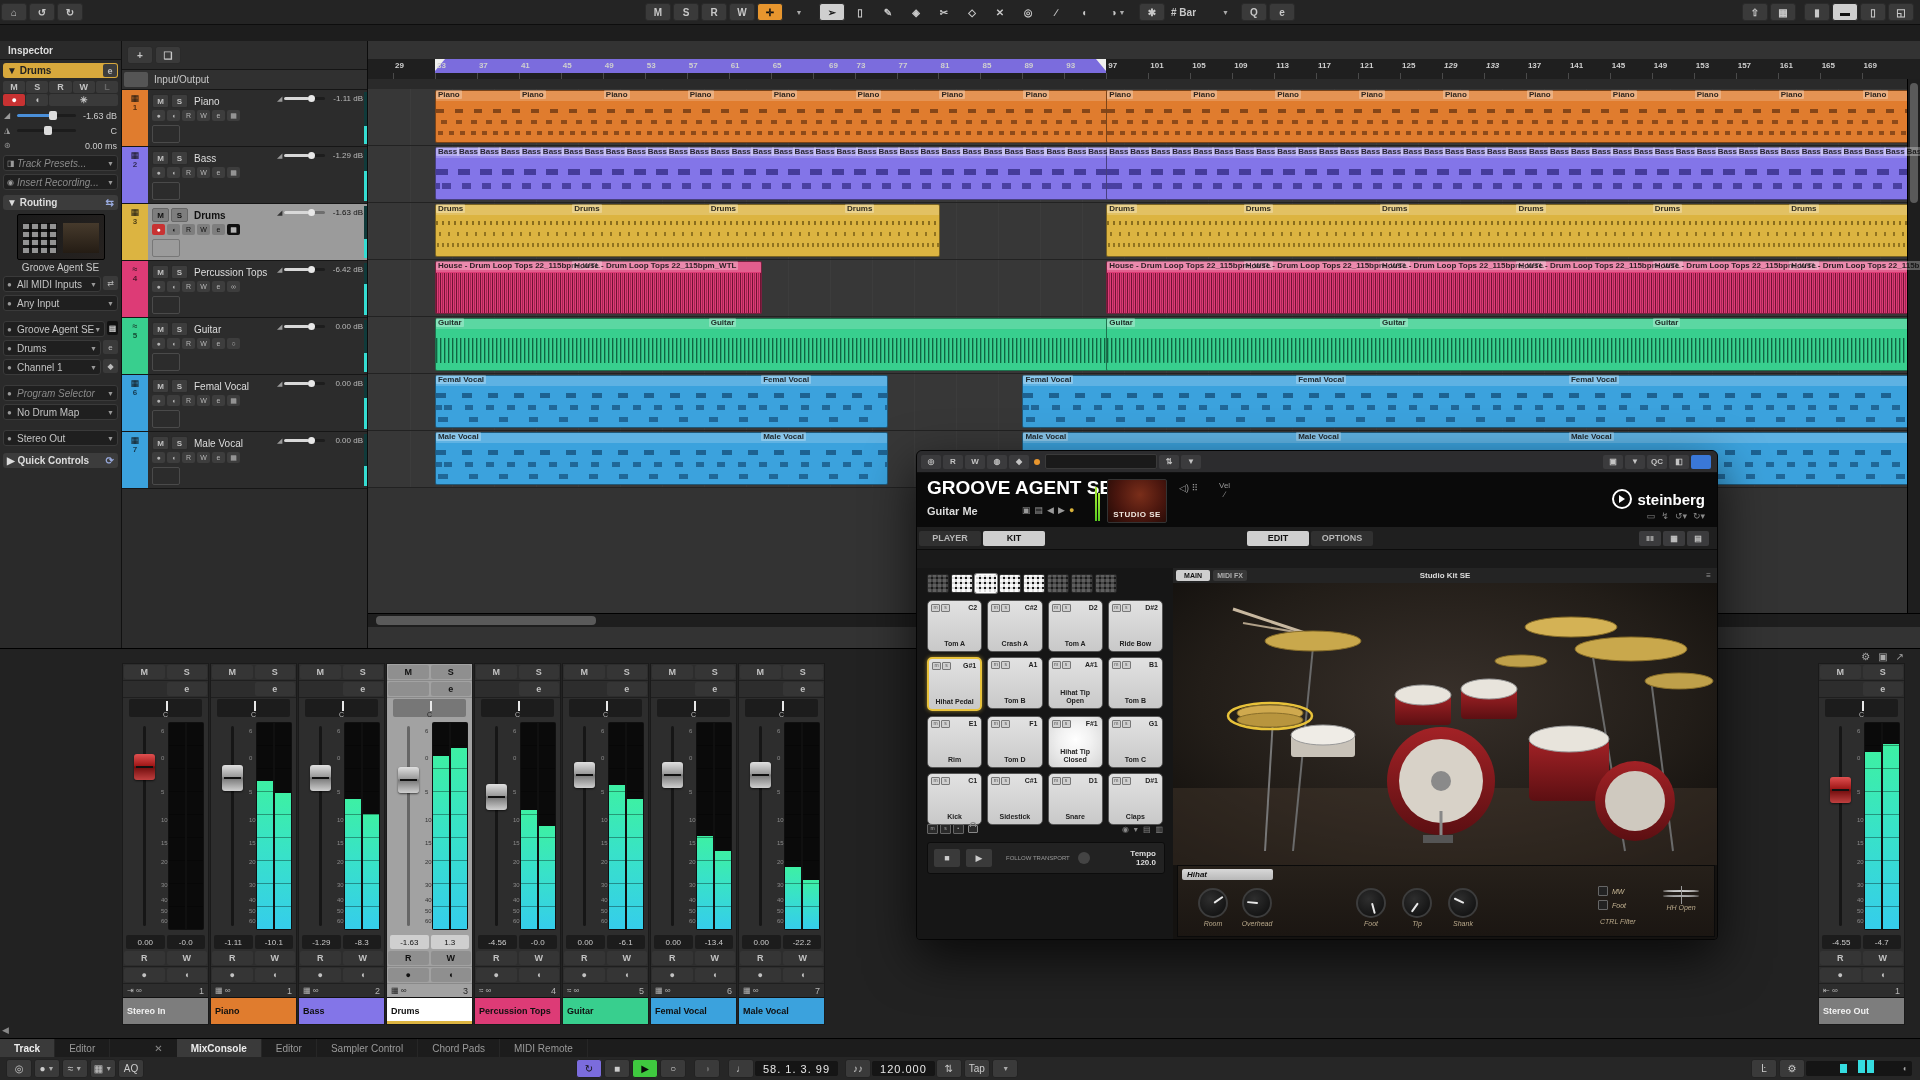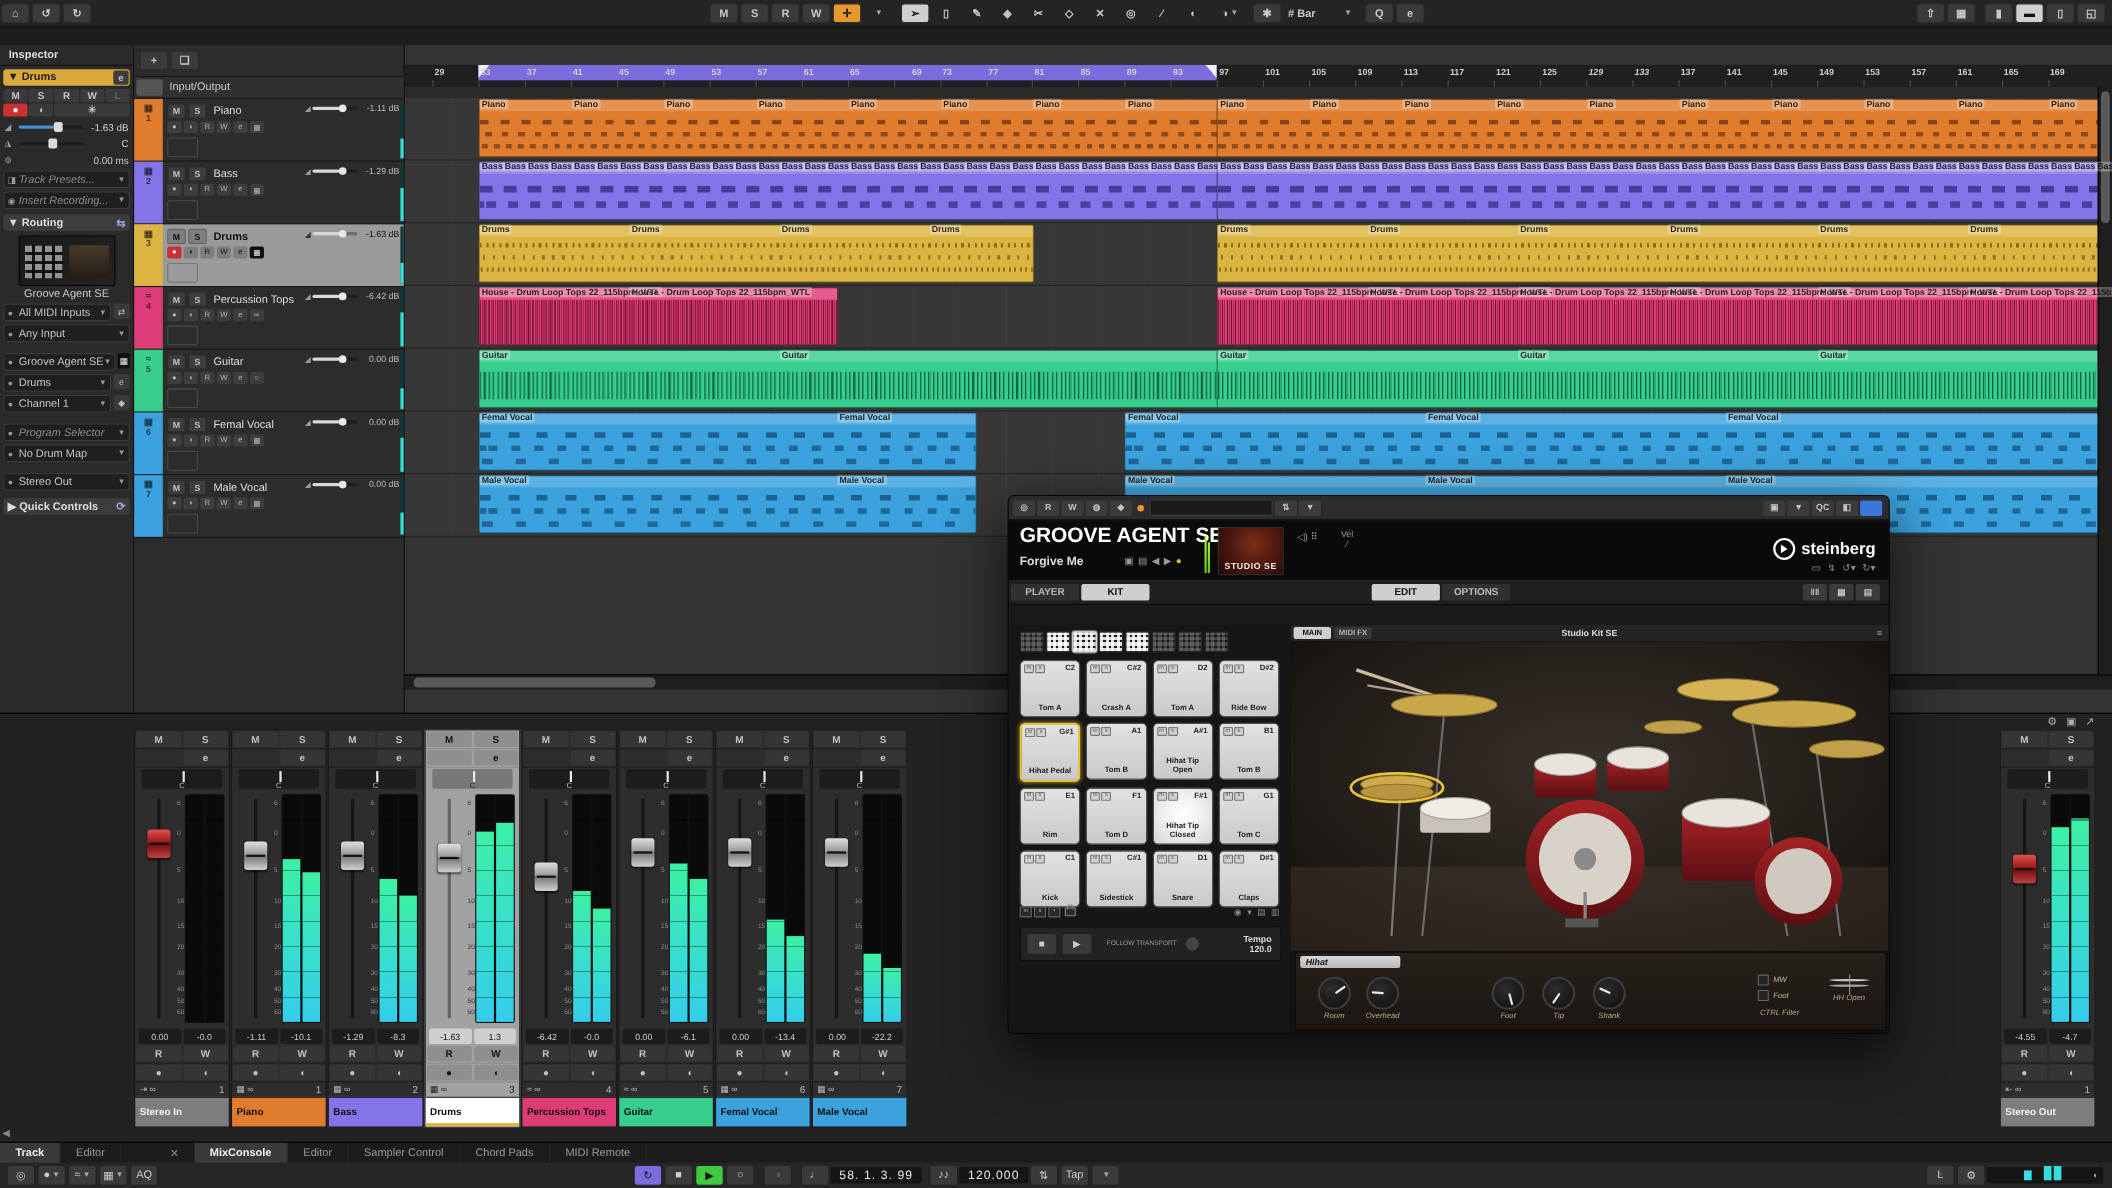--- a/index.html
+++ b/index.html
@@ -1168,21 +1168,21 @@
           <div class="meterbox">
             <div class="mbar">
               <div class="mfill2" style="height: 58%;"></div>
             </div>
             <div class="mbar">
               <div class="mfill2" style="height: 50%;"></div>
             </div>
           </div>
         </div>
         <div class="valrow">
-          <div class="valbox">-6.42</div>
+          <div class="valbox">-4.56</div>
           <div class="valbox">-0.0</div>
         </div>
         <div class="srow2">
           <div class="hcell">R</div>
           <div class="hcell">W</div>
         </div>
         <div class="srow2">
           <div class="hcell">●</div>
           <div class="hcell">◖</div>
         </div>
@@ -1471,21 +1471,21 @@
       <div class="pbtn">▼</div>
       <div style="flex:1"></div>
       <div class="pbtn">▣</div>
       <div class="pbtn">▼</div>
       <div class="pbtn">QC</div>
       <div class="pbtn">◧</div>
       <div class="pbtn" style="background:#3a78d8"></div>
     </div>
     <div id="pl-header">
       <div id="ga-logo"><span>GROOVE AGENT SE</span><sub>6</sub></div>
-      <div id="ga-preset">Forgive Me</div>
+      <div id="ga-preset">Guitar Me</div>
       <div id="preset-icons">
         <span>▣</span>
         <span>▤</span>
         <span>◀</span>
         <span>▶</span>
         <span style="color:#d8b23a">●</span>
       </div>
       <div id="ga-meterwrap">
         <div style="height:34px"></div>
           <div style="height:28px"></div>

